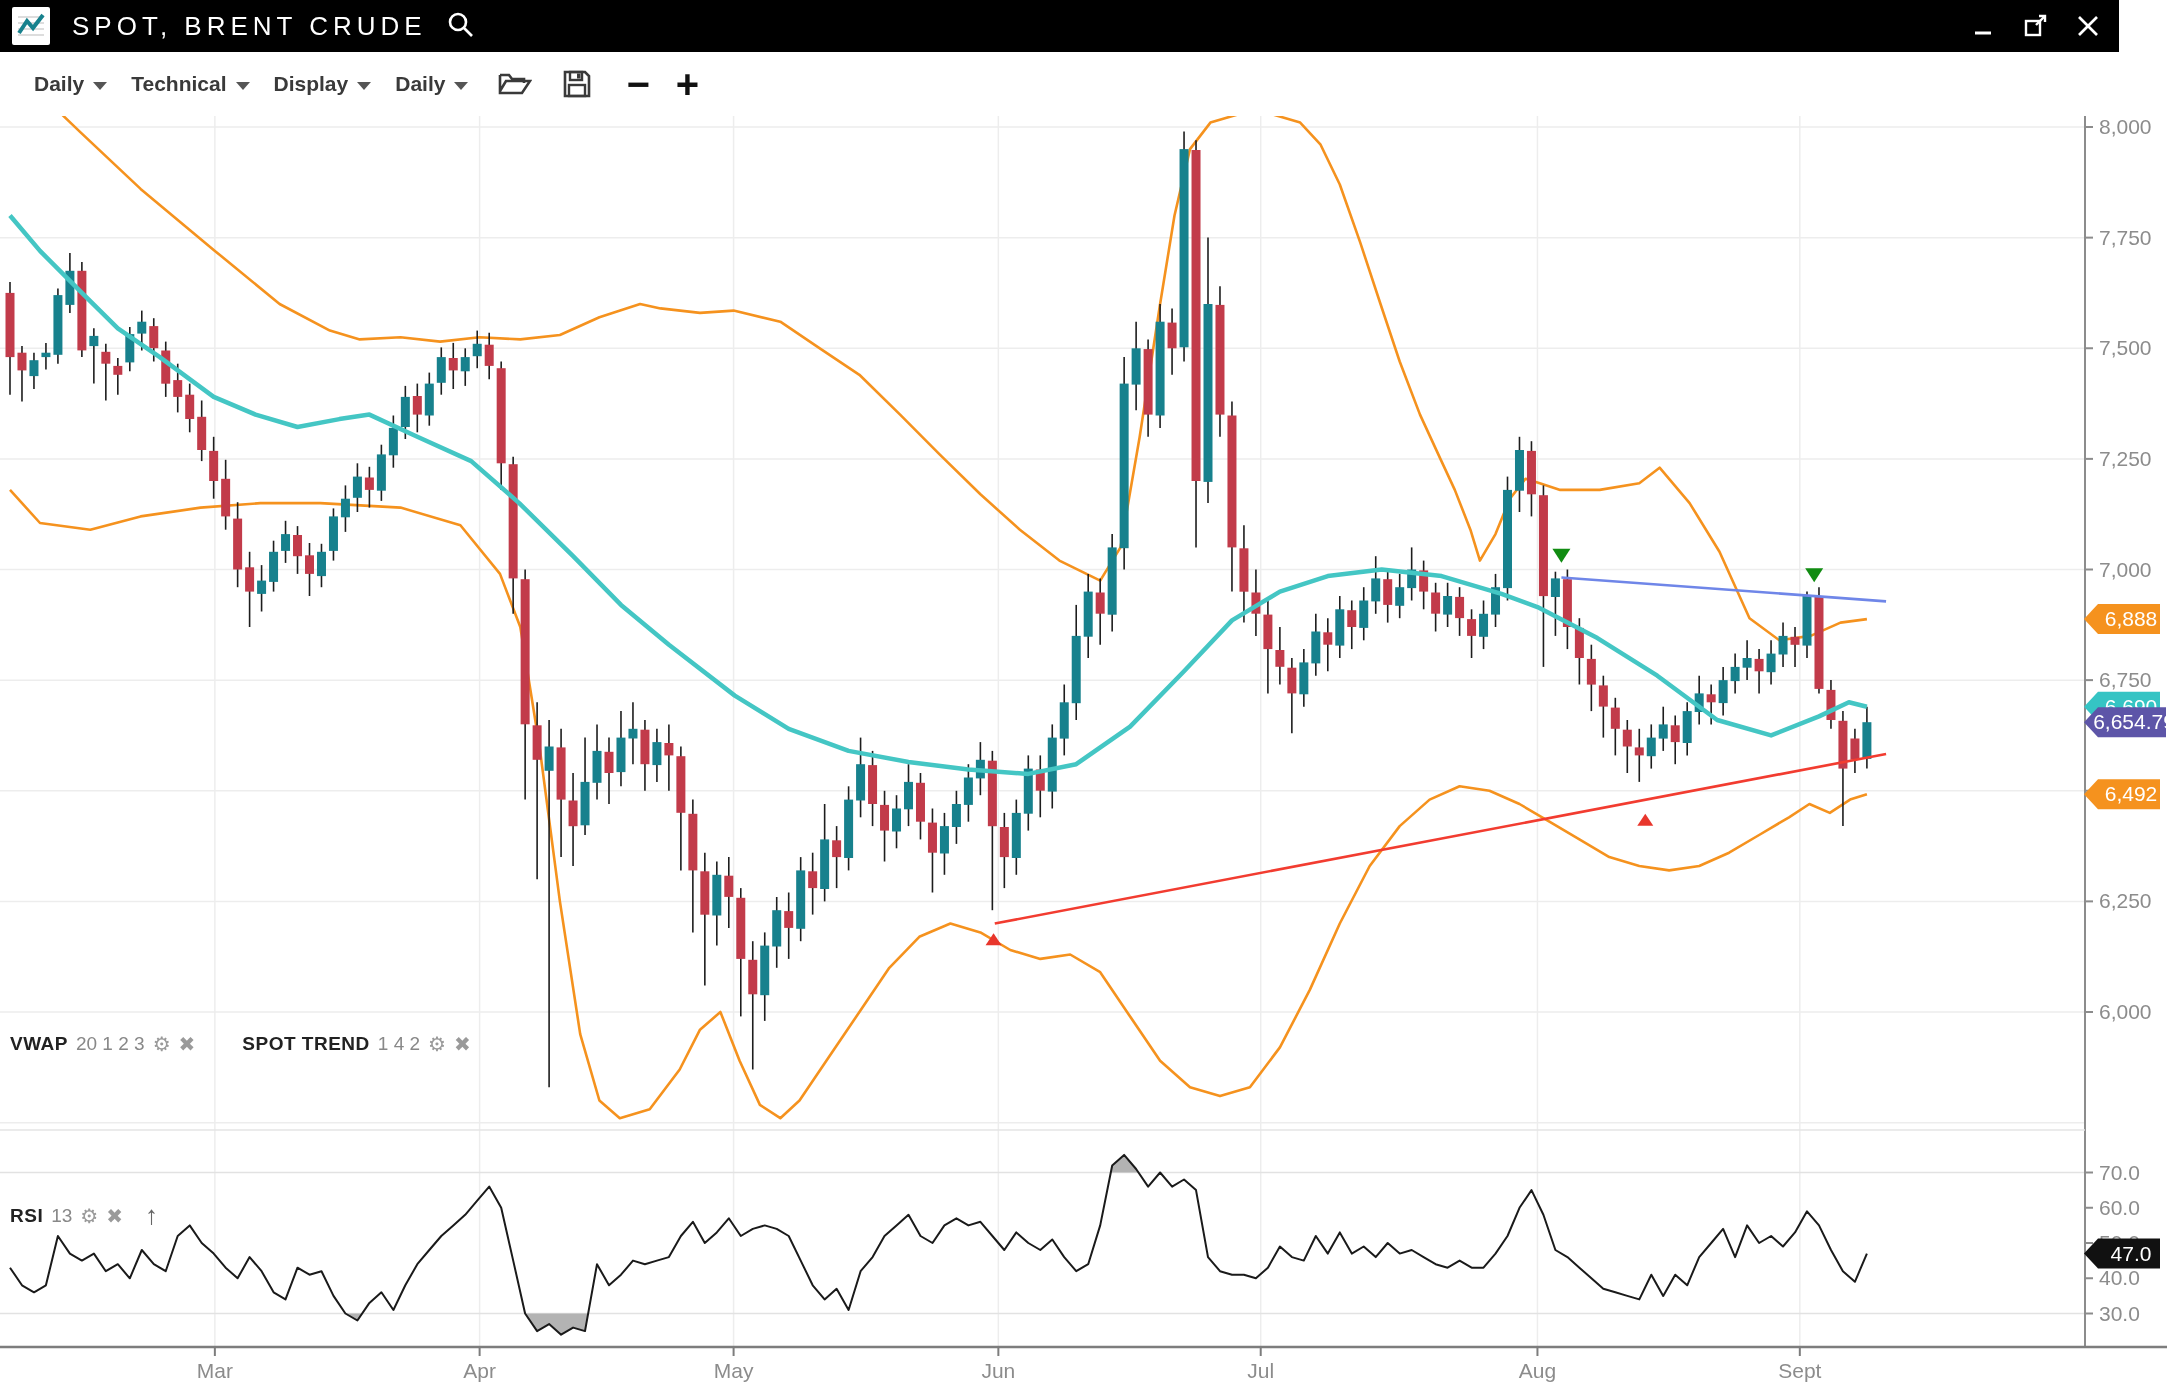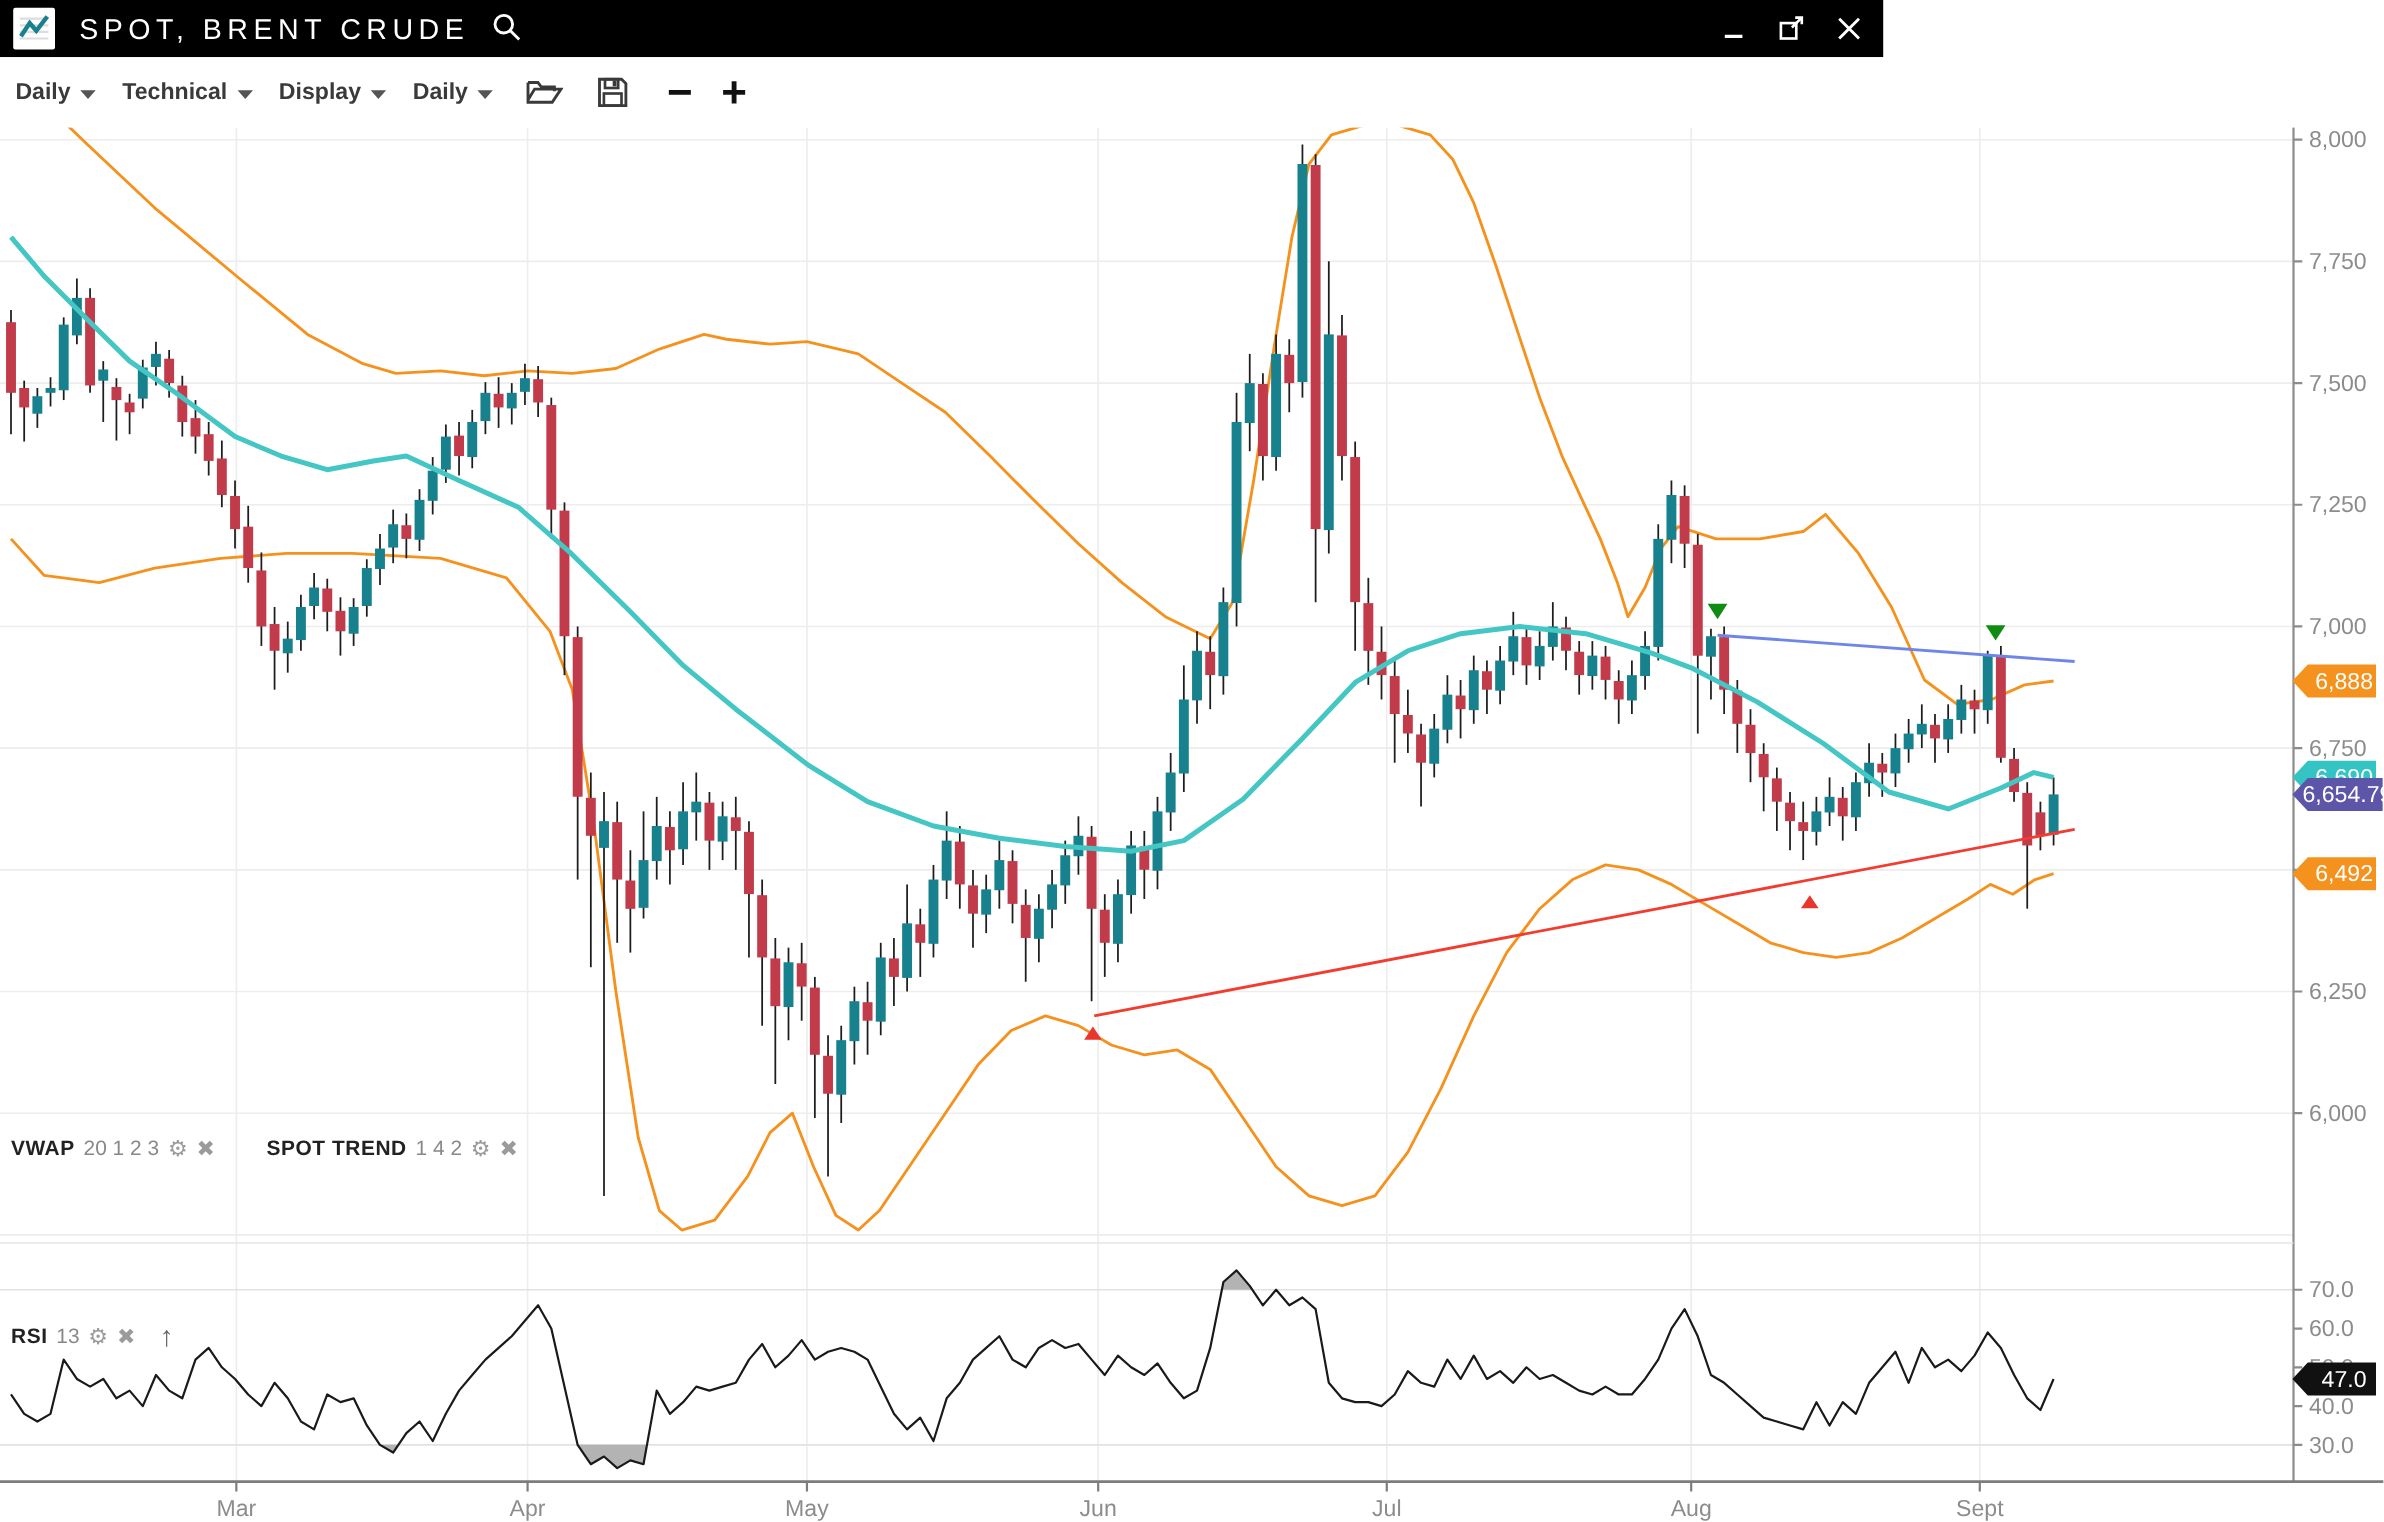--- a/index.html
+++ b/index.html
@@ -1,18 +1,18 @@
 <!DOCTYPE html>
 <html><head>
 <meta charset="utf-8">
 <style>
   html,body{margin:0;padding:0;background:#fff;font-family:"Liberation Sans",sans-serif;}
   #app{position:relative;width:2167px;height:1384px;overflow:hidden;background:#fff;}
   
-  #titlebar{position:absolute;left:0;top:0;width:1712px;height:52px;background:#000;display:flex;align-items:center;}
+  #titlebar{position:absolute;left:0;top:0;width:2119px;height:52px;background:#000;display:flex;align-items:center;}
   #appicon{width:38px;height:38px;margin-left:12px;background:#fff;border-radius:2px;display:flex;align-items:center;justify-content:center;}
   #wintitle{color:#fff;font-size:26px;letter-spacing:5px;margin-left:22px;font-weight:300;}
   #searchicon{margin-left:18px;}
   #wincontrols{margin-left:auto;display:flex;align-items:center;gap:26px;margin-right:18px;color:#fff;}
   #wincontrols .wc{width:26px;height:26px;display:flex;align-items:center;justify-content:center;cursor:pointer;}
   
   #toolbar{position:absolute;left:0;top:52px;width:2167px;height:64px;background:#fff;display:flex;align-items:center;}
   .menu{display:flex;align-items:center;gap:9px;margin-left:24px;font-size:21px;font-weight:bold;color:#3a3a3a;cursor:pointer;}
   .menu:first-child{margin-left:14px;}
   .caret{width:0;height:0;border-left:7px solid transparent;border-right:7px solid transparent;border-top:8px solid #555;margin-top:3px;}
@@ -501,21 +501,21 @@
     <div class="wc">
       <svg width="26" height="26" viewBox="0 0 26 26">
         <line x1="4" y1="4" x2="22" y2="22" stroke="#fff" stroke-width="2.6"></line>
         <line x1="22" y1="4" x2="4" y2="22" stroke="#fff" stroke-width="2.6"></line>
       </svg>
     </div>
   </div>
 </div>
 
 <div id="toolbar">
-  <div id="menus" style="display: flex;">
+  <div id="menus" style="display: flex; padding-left: 20px;">
         <div class="menu">
           <span>Daily</span>
           <span class="caret"></span>
         </div>
         <div class="menu">
           <span>Technical</span>
           <span class="caret"></span>
         </div>
         <div class="menu">
           <span>Display</span>

